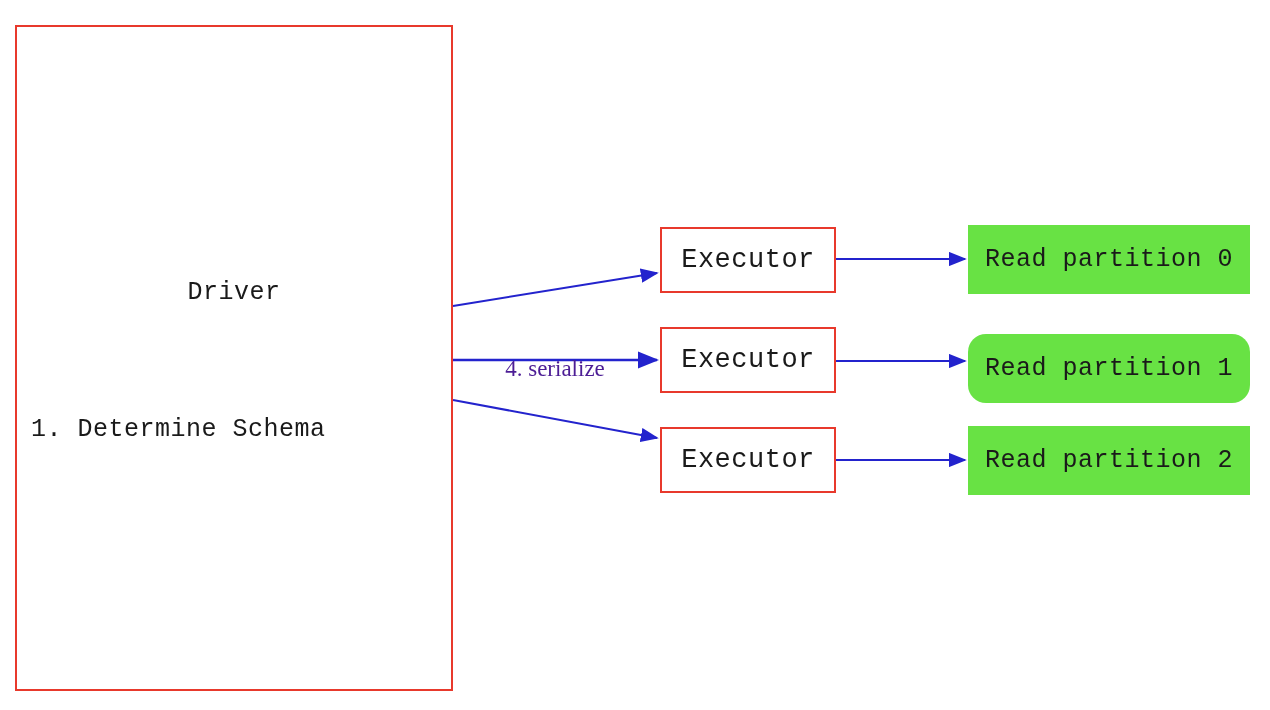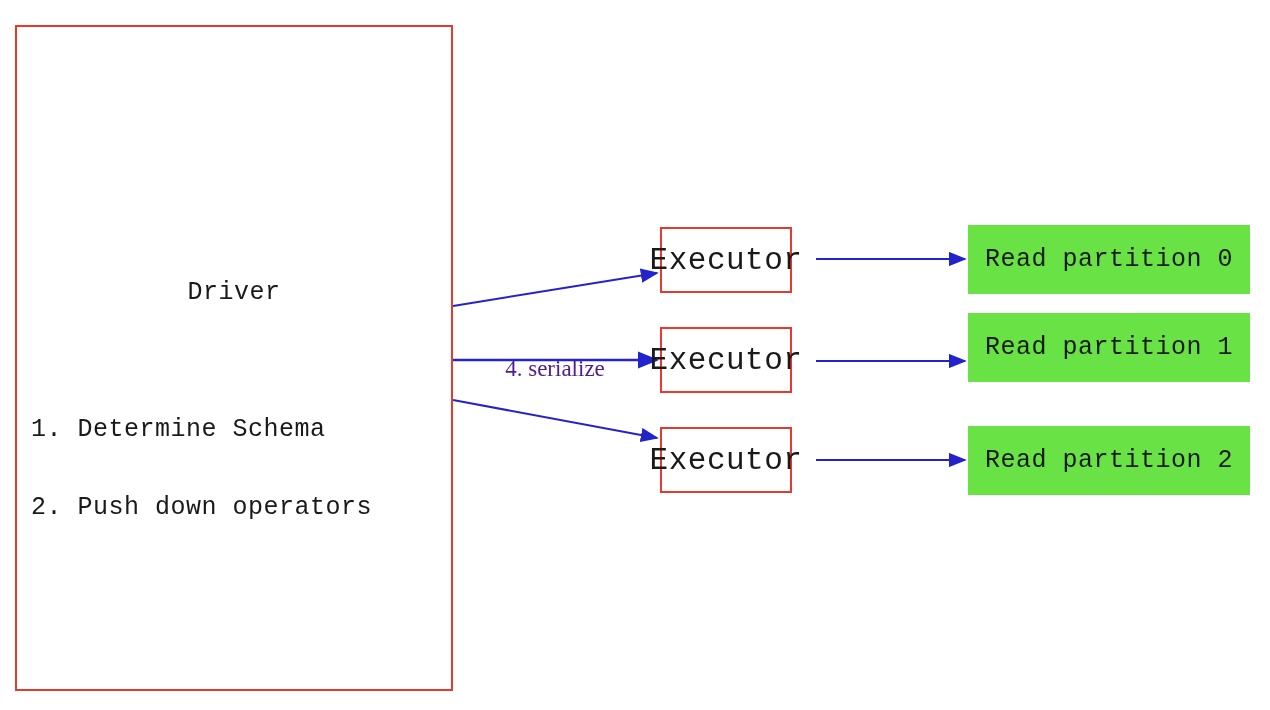--- a/index.html
+++ b/index.html
@@ -53,46 +53,46 @@
     position: absolute;
     left: 14px;
     top: 338px;
     font-size: 25px;
     line-height: 26px;
     letter-spacing: 0.5px;
     white-space: pre;
   }
   .executor-box {
     left: 660px;
-    width: 132px;
+    width: 176px;
     height: 66px;
     display: flex;
     align-items: center;
     justify-content: center;
-    font-size: 31px;
+    font-size: 27px;
     letter-spacing: 0.5px;
     white-space: pre;
   }
   .executor-1 { top: 227px; }
   .executor-2 { top: 327px; }
   .executor-3 { top: 427px; }
   .partition-box {
     left: 968px;
     width: 282px;
     height: 69px;
     display: flex;
     align-items: center;
     justify-content: center;
     background: #68e244;
     font-size: 25px;
     letter-spacing: 0.5px;
     white-space: pre;
   }
   .partition-0 { top: 225px; }
-  .partition-1 { top: 313px; }
+  .partition-1 { top: 334px; border-radius: 18px; }
   .partition-2 { top: 426px; }
   .arrow-label {
     position: absolute;
     width: 220px;
     text-align: center;
     font-family: "Liberation Serif", serif;
     font-size: 23px;
     line-height: 25px;
     color: #4c1d95;
     white-space: pre;
@@ -122,21 +122,20 @@
     <line x1="453" y1="400" x2="657" y2="438" stroke="#2323cd" stroke-width="2" marker-end="url(#arrowhead)"></line>
     <line x1="816" y1="259" x2="965" y2="259" stroke="#2323cd" stroke-width="2" marker-end="url(#arrowhead)"></line>
     <line x1="816" y1="361" x2="965" y2="361" stroke="#2323cd" stroke-width="2" marker-end="url(#arrowhead)"></line>
     <line x1="816" y1="460" x2="965" y2="460" stroke="#2323cd" stroke-width="2" marker-end="url(#arrowhead)"></line>
   </svg>
 
   <div class="box red-border driver-box">
     <div class="driver-title">Driver</div>
     <div class="driver-steps">
       <div>1. Determine Schema</div>
-      <div>2. Push down operators</div>
     </div>
   </div>
 
   <div class="arrow-label label-serialize">
     <div>4. serialize</div>
   </div>
 
 
   <div class="box red-border executor-box executor-1">Executor</div>
   <div class="box red-border executor-box executor-2">Executor</div>

